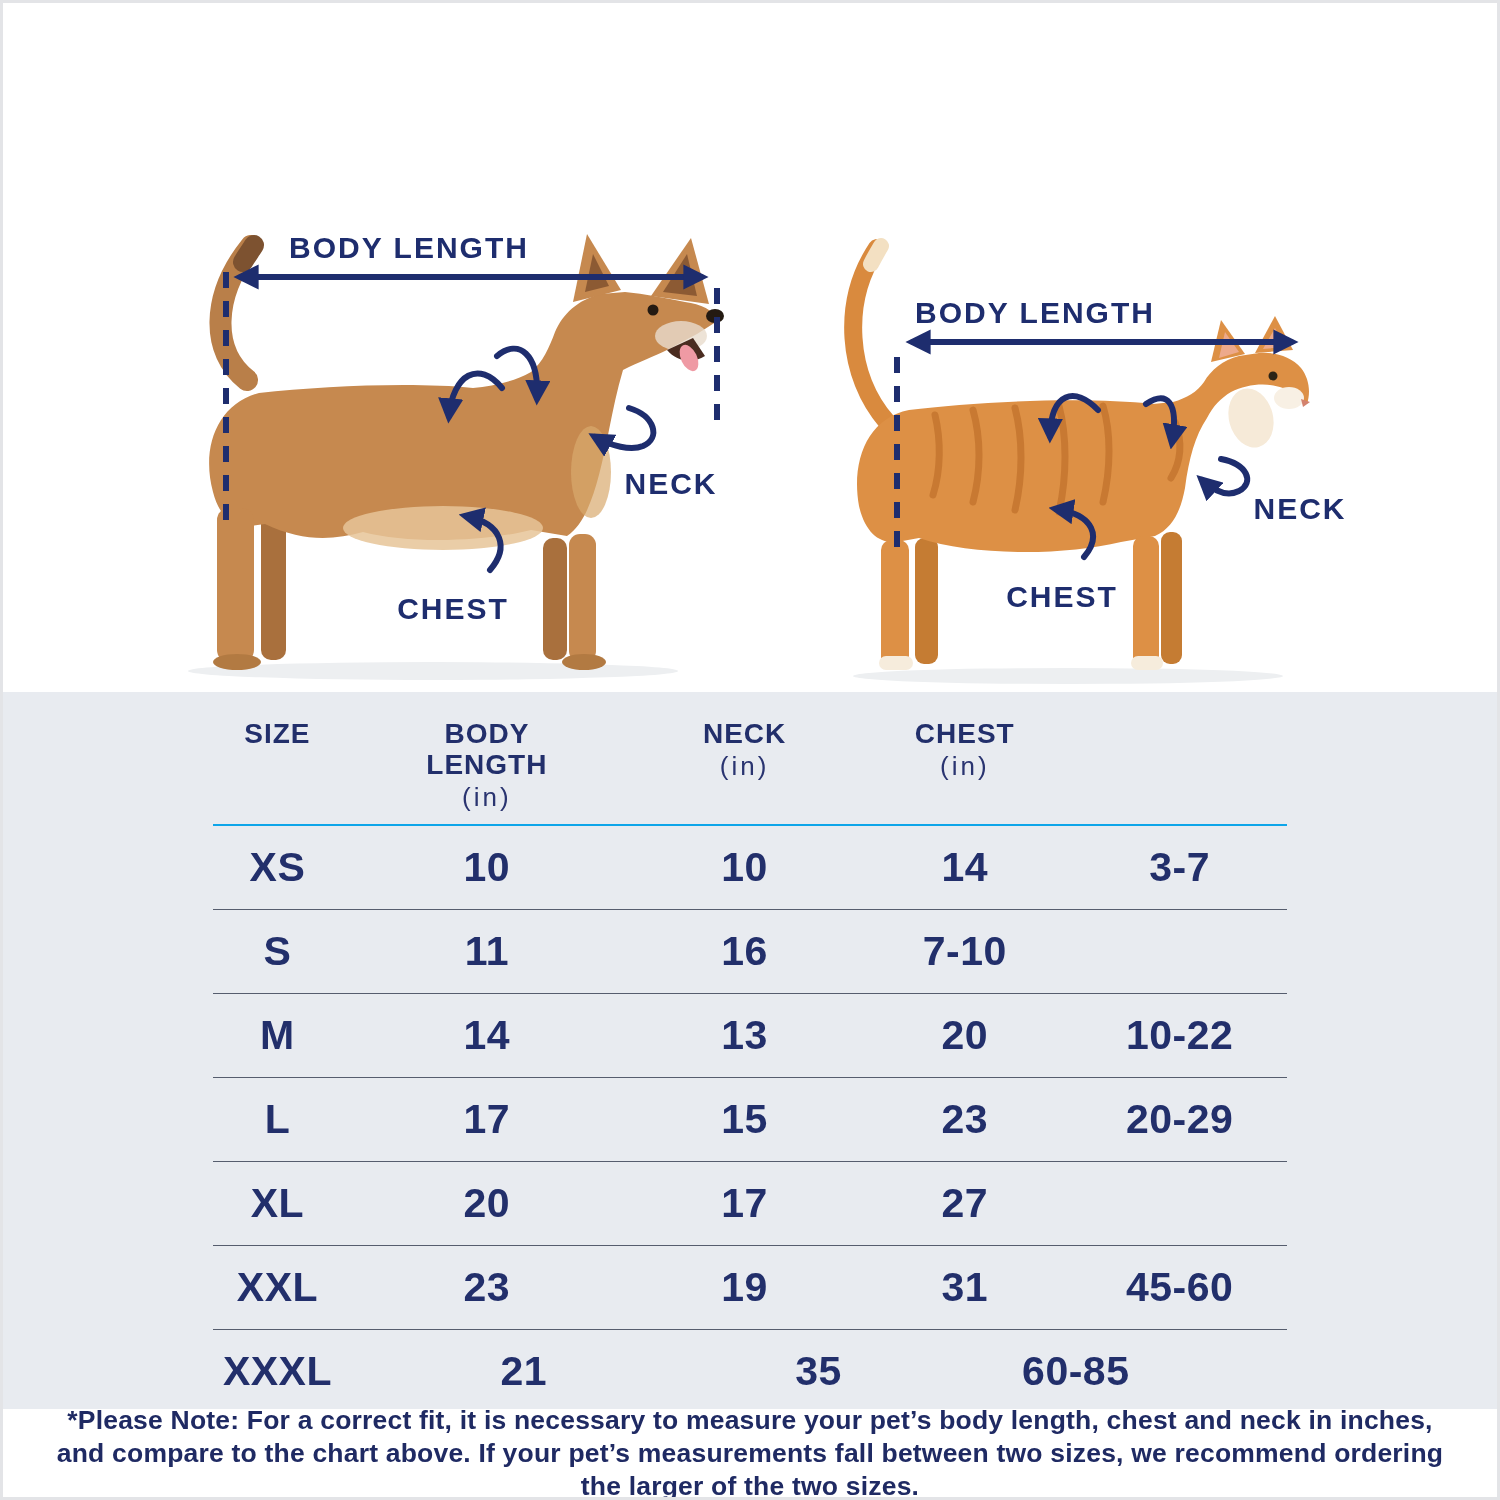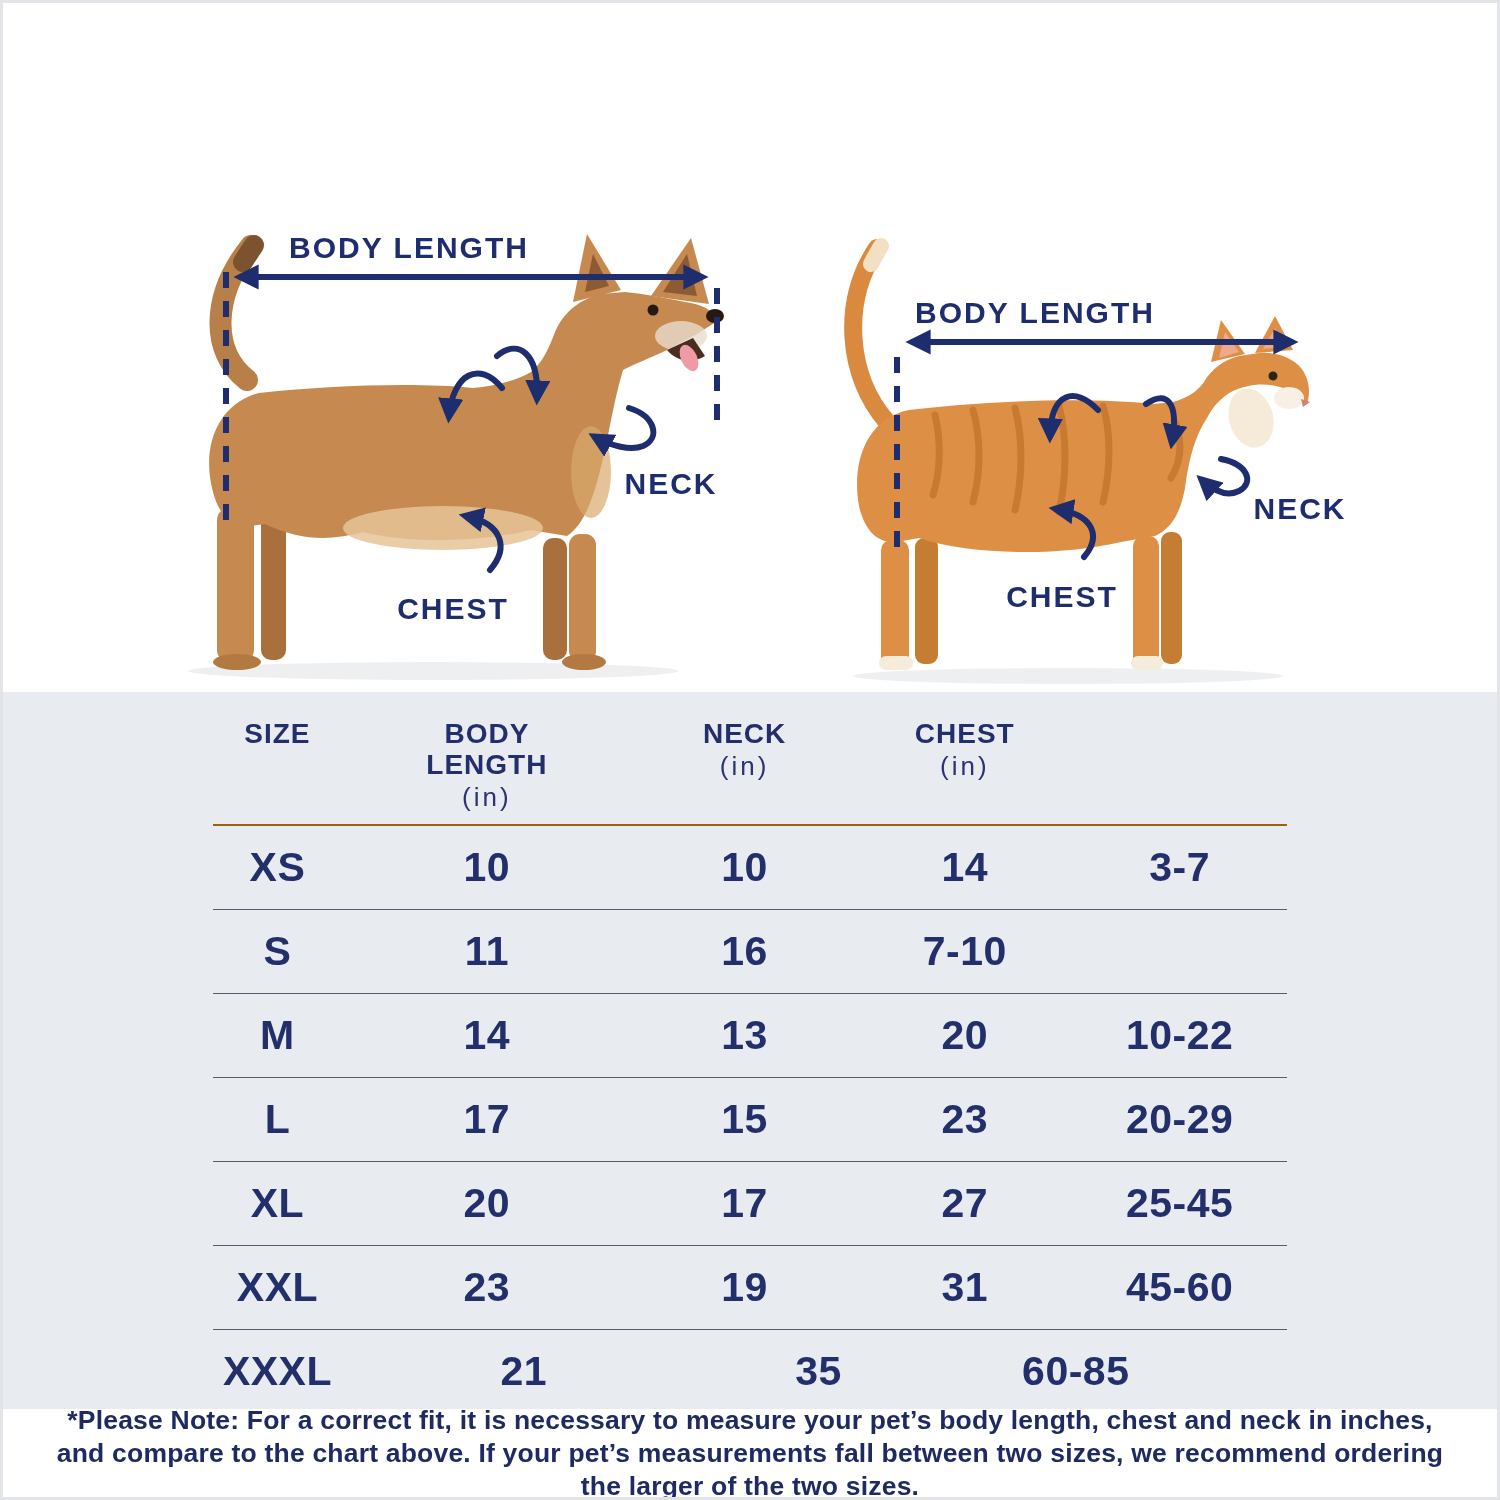--- a/index.html
+++ b/index.html
@@ -25,21 +25,21 @@
   
   .pets{position:absolute;left:0;top:199px;width:100%;height:490px;background:#ffffff;}
   .dog-svg{position:absolute;left:150px;top:8px;}
   .cat-svg{position:absolute;left:820px;top:8px;}
   .ann{stroke:#1e2d6e;stroke-width:6;fill:none;stroke-linecap:round;}
   .ann-dash{stroke:#1e2d6e;stroke-width:6;fill:none;stroke-dasharray:16 13;}
   .ann-label{fill:#1e2d6e;font-family:"Liberation Sans",sans-serif;font-weight:bold;font-size:30px;letter-spacing:2px;}
   
   .size-table{position:absolute;left:0;top:689px;width:100%;height:717px;background:#e8ebf0;}
   .tbl{width:1074px;margin:0 auto;padding-top:26px;}
-  .thead{display:grid;grid-template-columns:12% 27% 21% 20% 20%;padding-bottom:12px;border-bottom:2px solid #a16207;}
+  .thead{display:grid;grid-template-columns:12% 27% 21% 20% 20%;padding-bottom:12px;border-bottom:2px solid #0ea5e9;}
   .th{text-align:center;}
   .th .lbl{font-size:28px;font-weight:bold;letter-spacing:1px;line-height:31px;margin:0 auto;max-width:170px;color:#222f6b;}
   .th .unit{font-size:26px;font-weight:normal;letter-spacing:3px;line-height:30px;margin-top:2px;color:#2a3470;}
   .trow{display:grid;grid-template-columns:12% 27% 21% 20% 20%;height:83px;align-items:center;border-bottom:1.5px solid #565d6e;}
   .trow:last-child{border-bottom:none;gap:37px;}
   .td{text-align:center;font-size:41px;font-weight:bold;color:#222f6b;letter-spacing:0.5px;}
   
   .note{position:absolute;left:0;top:1406px;width:100%;height:88px;background:#ffffff;display:flex;align-items:center;justify-content:center;}
   .note p{width:1400px;margin:0;text-align:center;font-size:26.5px;line-height:33px;font-weight:bold;color:#1f2a63;letter-spacing:0.2px;}
 </style>
@@ -235,21 +235,20 @@
         <div class="td">17</div>
         <div class="td">15</div>
         <div class="td">23</div>
         <div class="td">20-29</div>
       </div>
       <div class="trow">
         <div class="td">XL</div>
         <div class="td">20</div>
         <div class="td">17</div>
         <div class="td">27</div>
-        <div class="td">25-45</div>
       </div>
       <div class="trow">
         <div class="td">XXL</div>
         <div class="td">23</div>
         <div class="td">19</div>
         <div class="td">31</div>
         <div class="td">45-60</div>
       </div>
       <div class="trow">
         <div class="td">XXXL</div>

